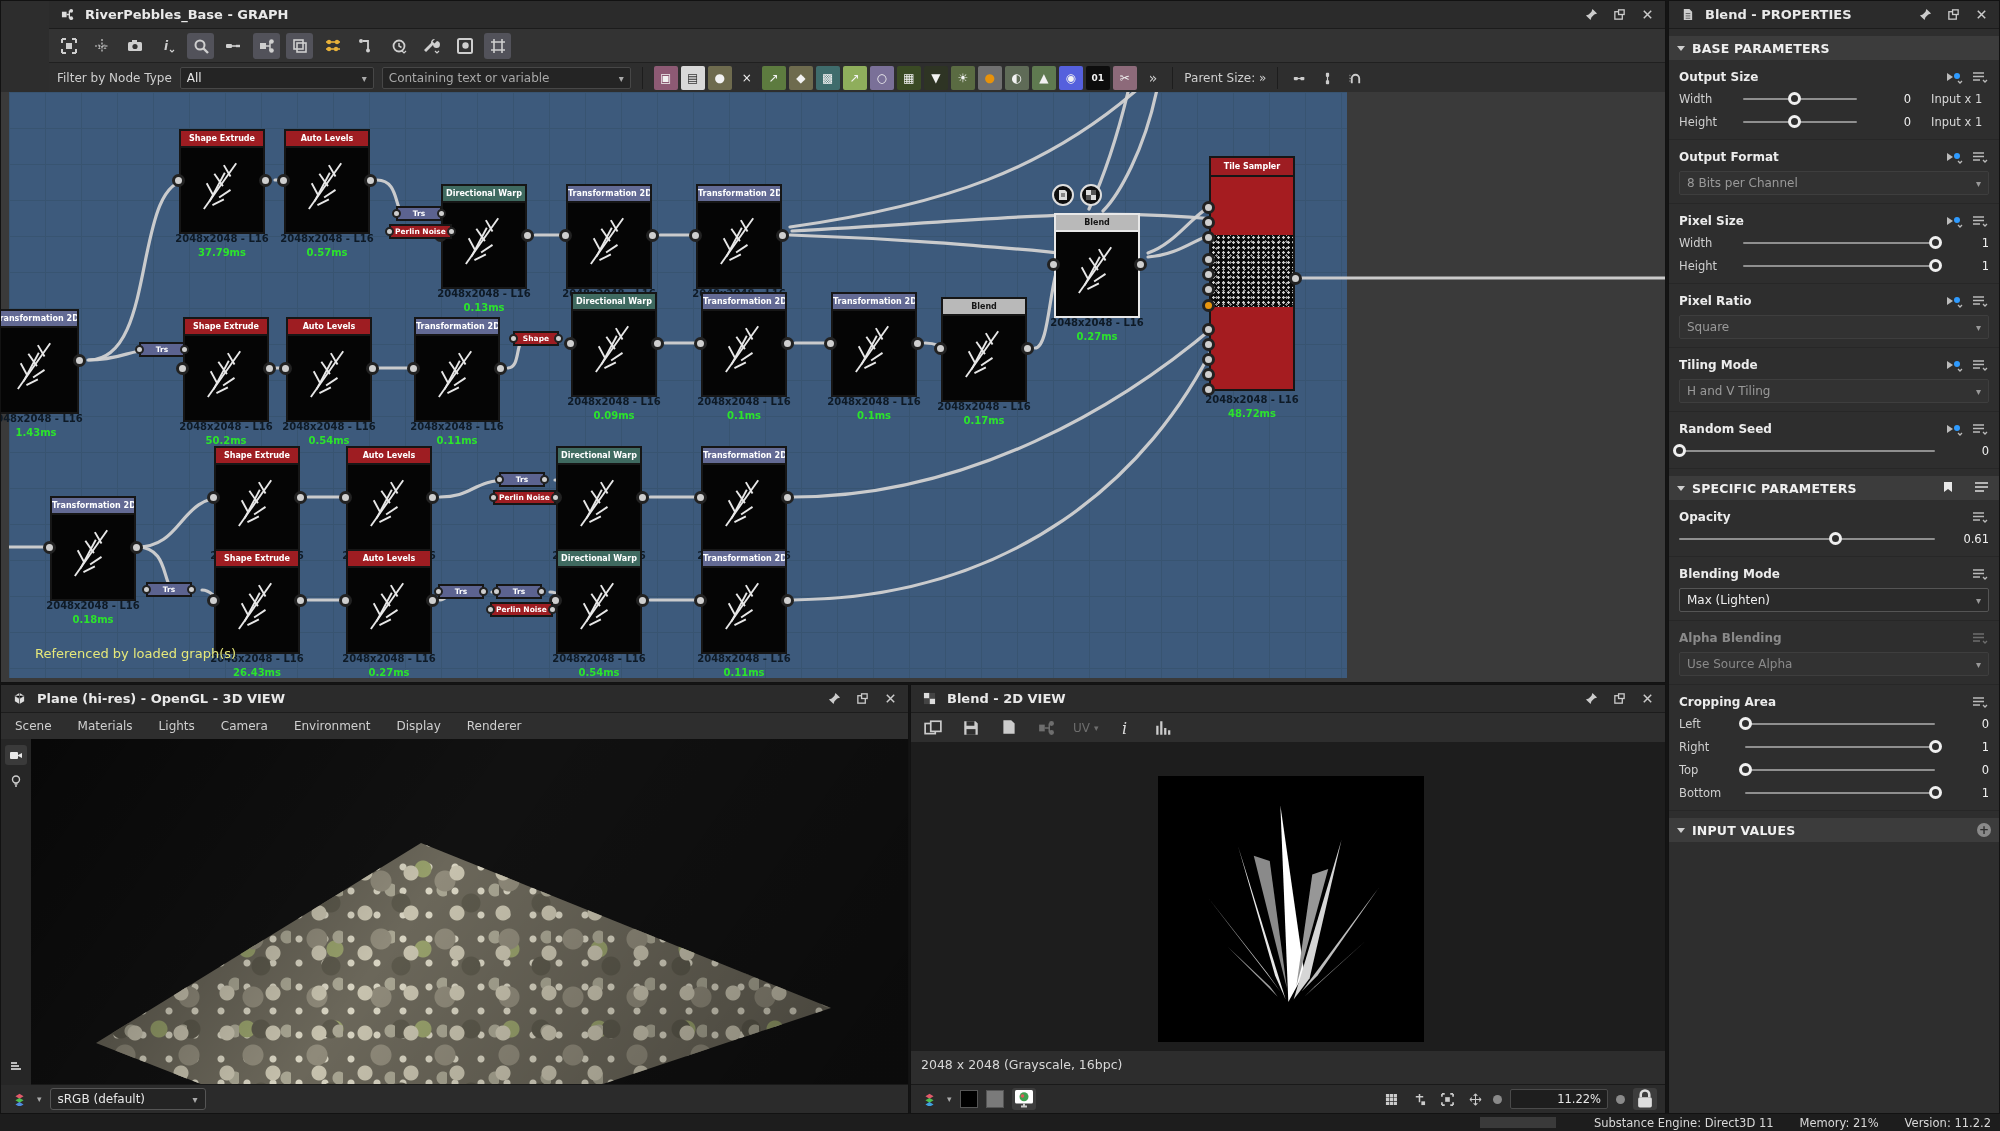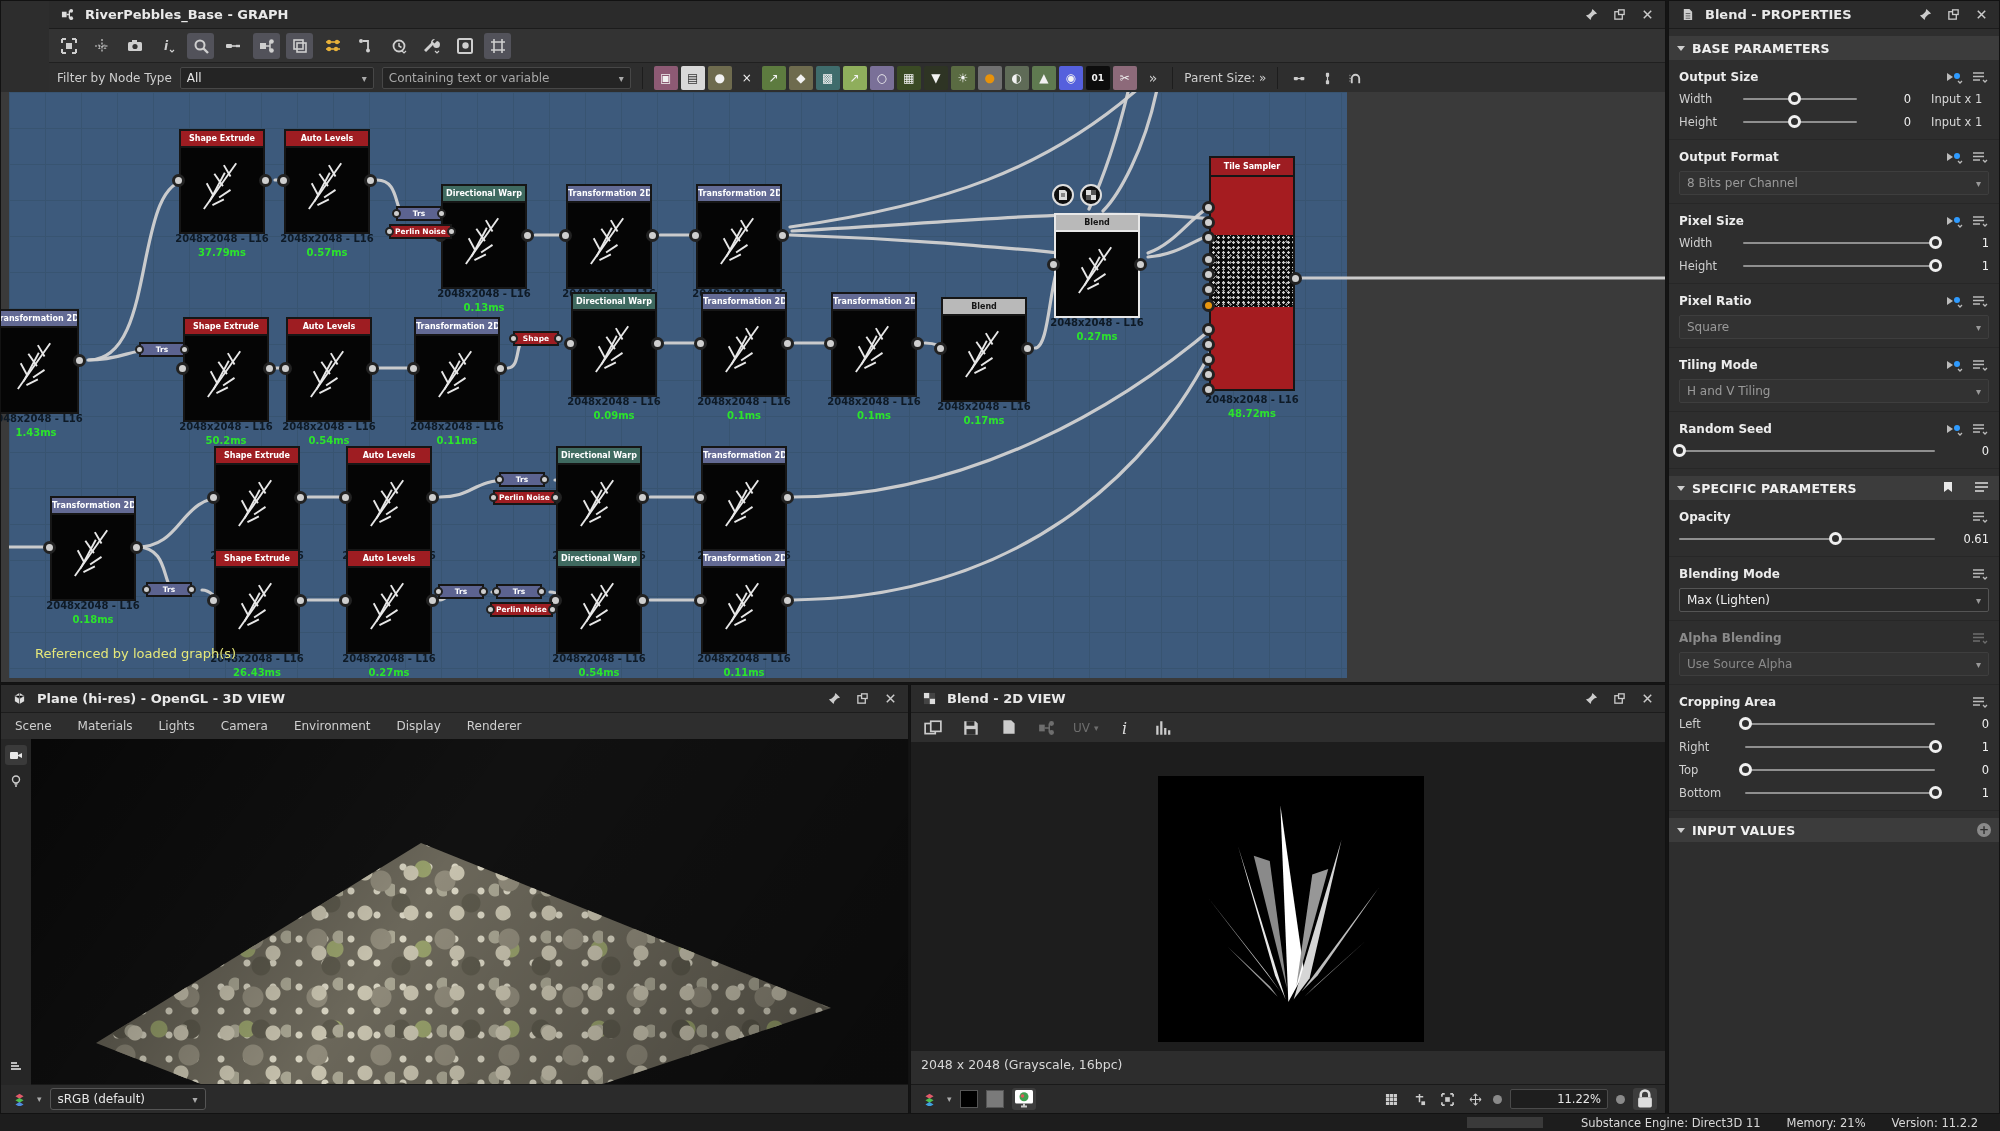--- a/index.html
+++ b/index.html
@@ -104,21 +104,21 @@
   .v2-toolbar .tb-btn{width:24px;height:24px;}
   .v2-toolbar .dis{color:#6e6e6e;}
   #v2-canvas{position:absolute;left:0;top:57px;right:0;height:309px;background:#1d1d1d;}
   #v2-image{position:absolute;left:247px;top:34px;width:266px;height:266px;background:#000;}
   #v2-info{position:absolute;left:10px;top:372px;color:#d8d8d8;font-size:12.5px;}
   .swatch{width:16px;height:16px;border:1px solid #555;}
   .zoom-box{width:84px;height:18px;background:#1e1e1e;border:1px solid #4a4a4a;border-radius:2px;color:#e8e8e8;font-size:11.5px;text-align:right;padding:0 6px;font-family:"DejaVu Sans","Liberation Sans",sans-serif;}
   .mini-dot{width:9px;height:9px;border-radius:50%;background:#8a8a8a;}
   .box-ic{width:24px;height:22px;background:#3d3d3d;border-radius:3px;display:flex;align-items:center;justify-content:center;color:#ddd;}
   
-  #statusbar{position:absolute;left:0;top:1114px;width:2000px;height:17px;background:#1d1d1d;display:flex;align-items:center;justify-content:flex-end;gap:26px;padding-right:22px;box-sizing:border-box;font-size:11.5px;color:#d9d9d9;}
+  #statusbar{position:absolute;left:0;top:1114px;width:2000px;height:17px;background:#1d1d1d;display:flex;align-items:center;justify-content:flex-end;gap:26px;padding-right:9px;box-sizing:border-box;font-size:11.5px;color:#d9d9d9;}
   #status-box{width:76px;height:11px;background:#3a3a3a;margin-right:12px;}
   svg{display:block;}
 </style>
 </head>
 <body>
 
 <div id="graph-panel" class="panel">
   <div class="phead">
     <span class="winbtn">
         <svg viewBox="0 0 14 14">

